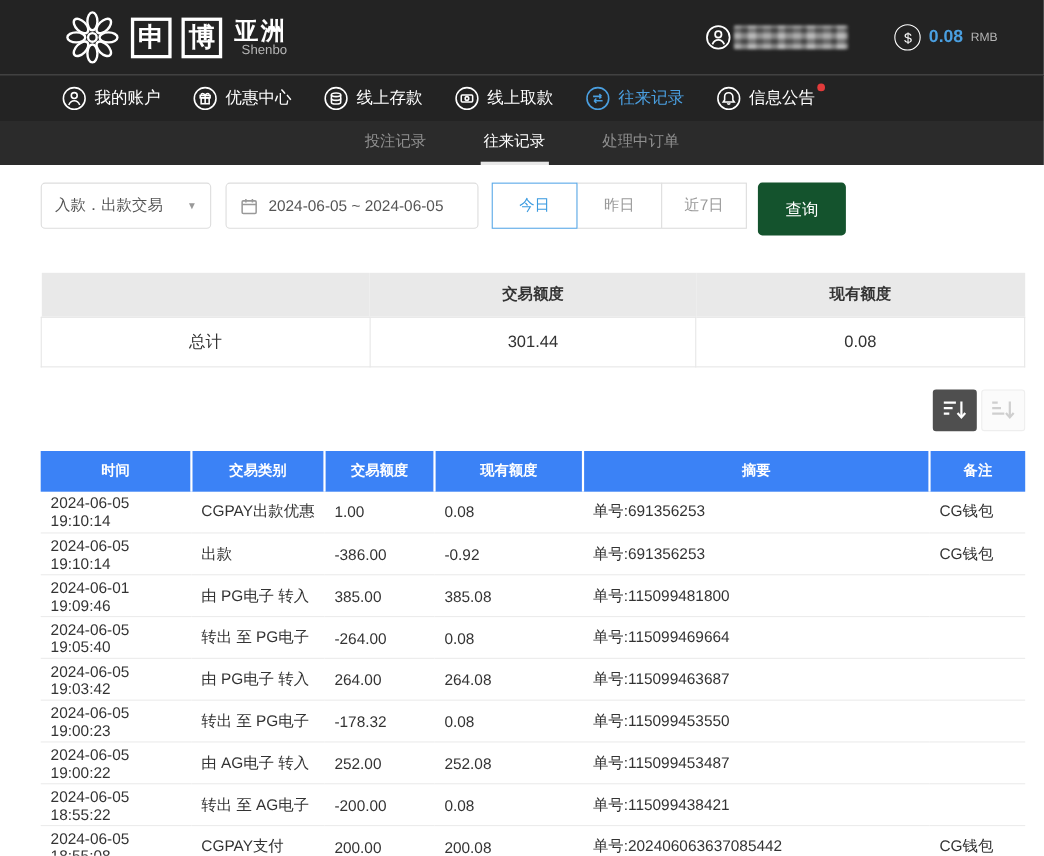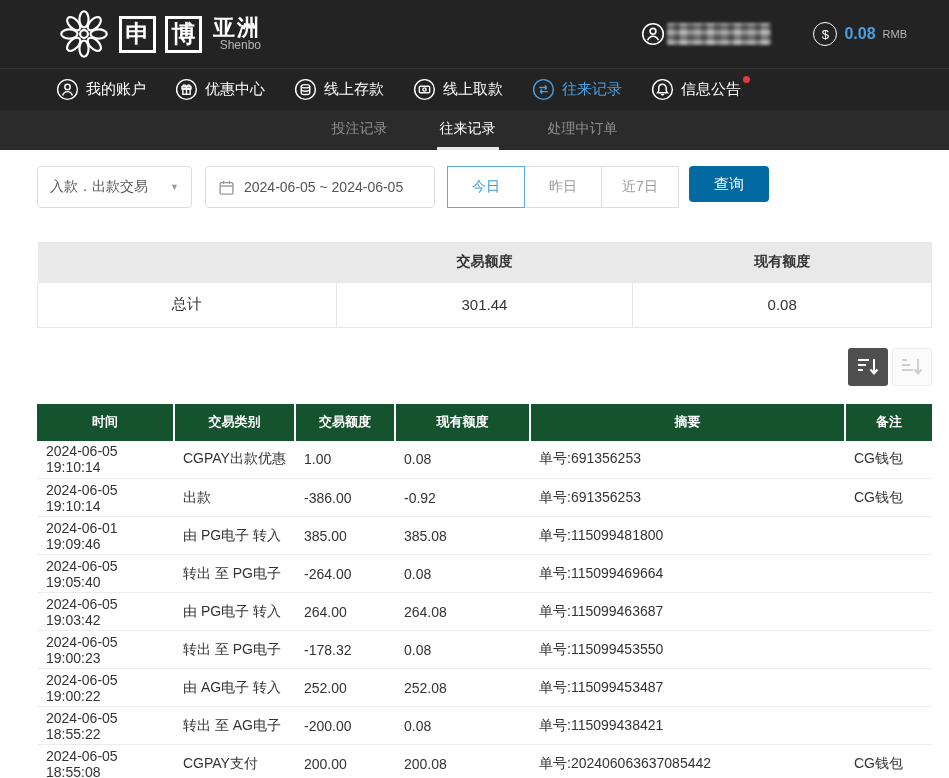--- a/index.html
+++ b/index.html
@@ -73,21 +73,21 @@
     color:#555; font-size:14px; margin-left:13px; background:#fff; cursor:pointer;
   }
   .quick-group { display:flex; margin-left:13px; }
   .quick-btn {
     width:78px; height:42px; background:#fff; border:1px solid #ddd; color:#9a9a9a;
     font-size:14px; display:flex; align-items:center; justify-content:center;
     margin-left:-1px; cursor:pointer;
   }
   .quick-btn.active { border-color:#5aa9e8; color:#3b9be0; position:relative; z-index:1; }
   .search-btn {
-    width:80px; height:36px; background:#0369a1; color:#fff; border:none;
+    width:80px; height:48px; background:#14532d; color:#fff; border:none;
     border-radius:4px; font-size:15px; margin-left:10px; cursor:pointer;
   }
   
   .summary { width:895px; margin:34px 0 0 37px; border-collapse:collapse; }
   .summary thead th {
     background:#e9e9e9; height:40px; font-size:14px; font-weight:bold; color:#333;
   }
   .summary tbody td {
     height:45px; border:1px solid #e7e7e7; text-align:center; font-size:15px; color:#333; background:#fff;
   }
@@ -98,21 +98,21 @@
     width:40px; height:38px; border-radius:3px; display:flex; align-items:center;
     justify-content:center; cursor:pointer;
   }
   .sort-btn.desc { background:#4f4f4f; }
   .sort-btn.asc  { background:#fbfbfb; border:1px solid #eee; }
   
   .txn { width:895px; margin:18px 0 0 37px; border-collapse:collapse; font-size:14px; }
   .txn col.w-time{width:137px;} .txn col.w-type{width:121px;} .txn col.w-amt{width:100px;}
   .txn col.w-bal{width:135px;} .txn col.w-sum{width:315px;} .txn col.w-rem{width:87px;}
   .txn thead th {
-    background:#14532d; color:#fff; height:37px; font-size:13px; font-weight:bold;
+    background:#3b82f6; color:#fff; height:37px; font-size:13px; font-weight:bold;
     border-right:2px solid #fff;
   }
   .txn thead th:last-child { border-right:none; }
   .txn tbody td { height:38px; border-bottom:1px solid #ececec; padding:0 9px; color:#333; }
   .txn td.al-r { text-align:left; }
   .txn td.al-l { text-align:left; }
 </style>
 </head>
 <body>
 

